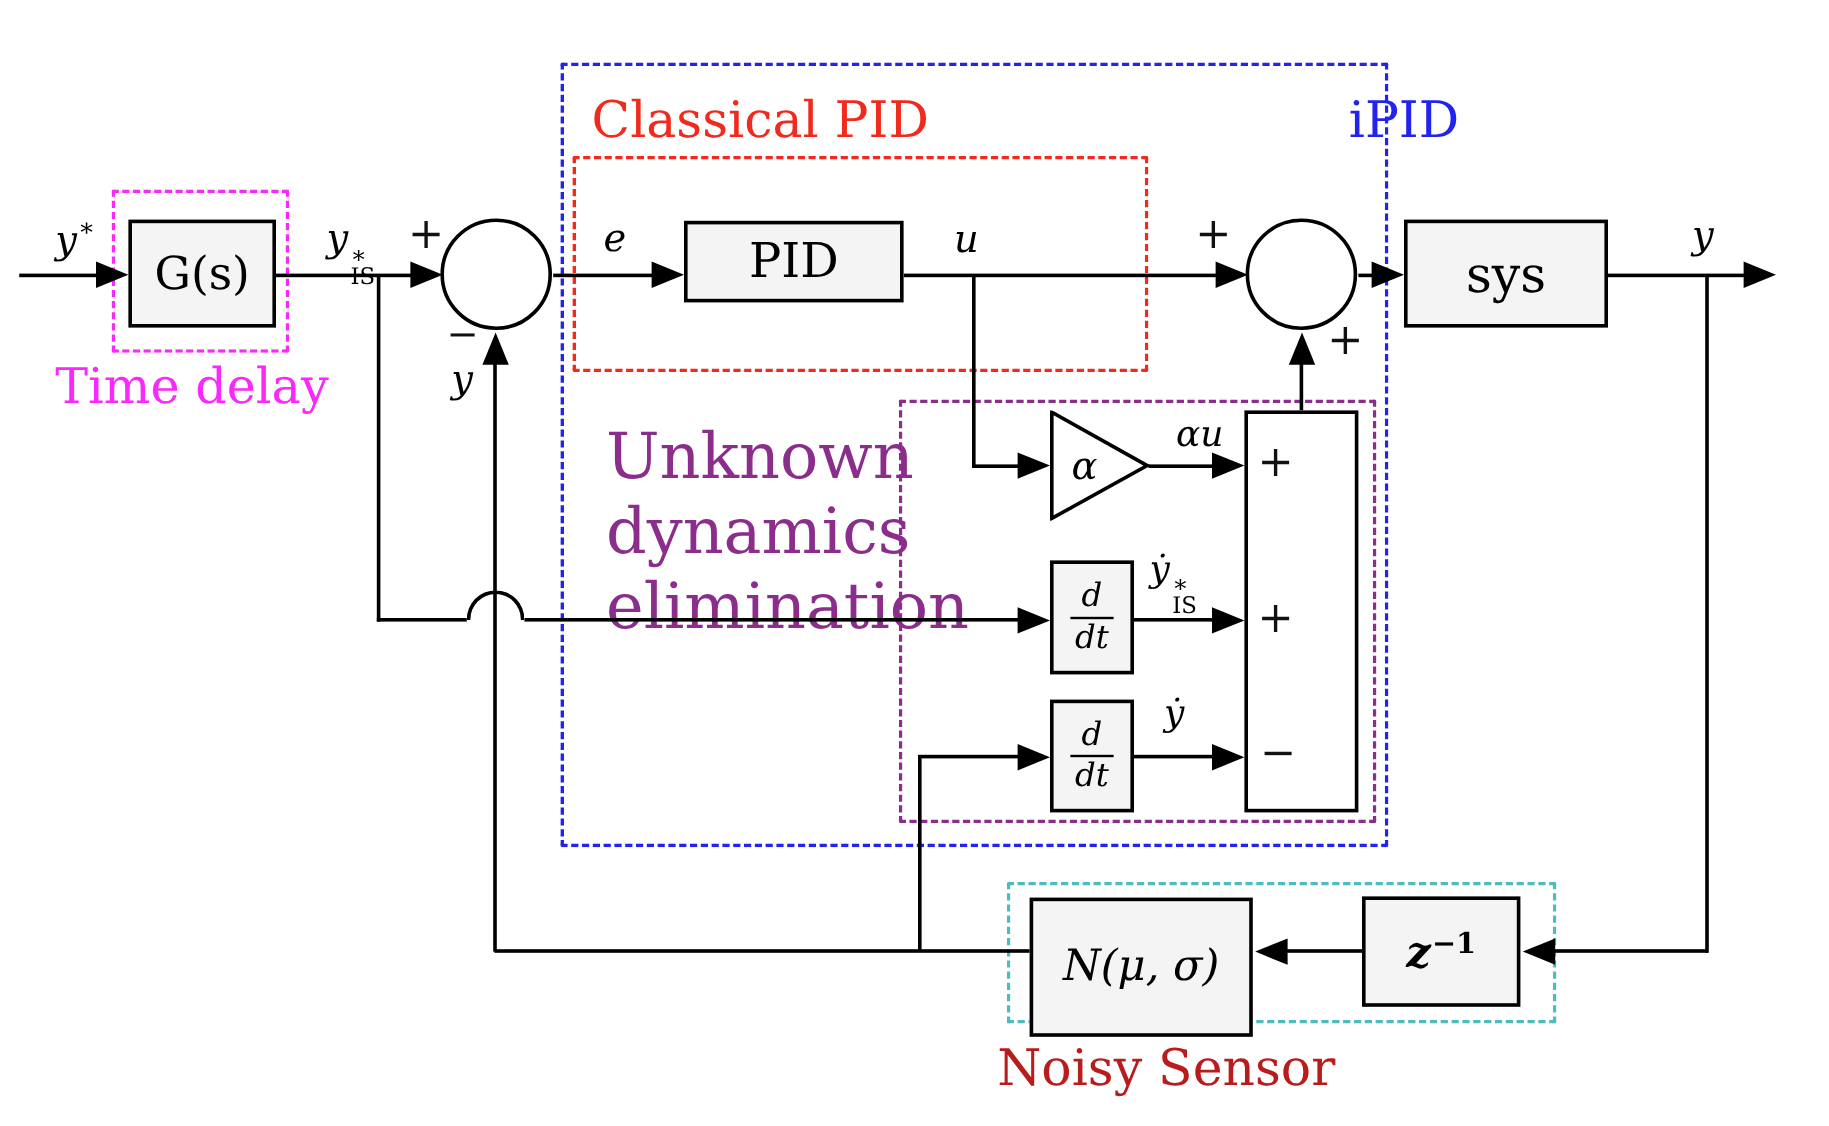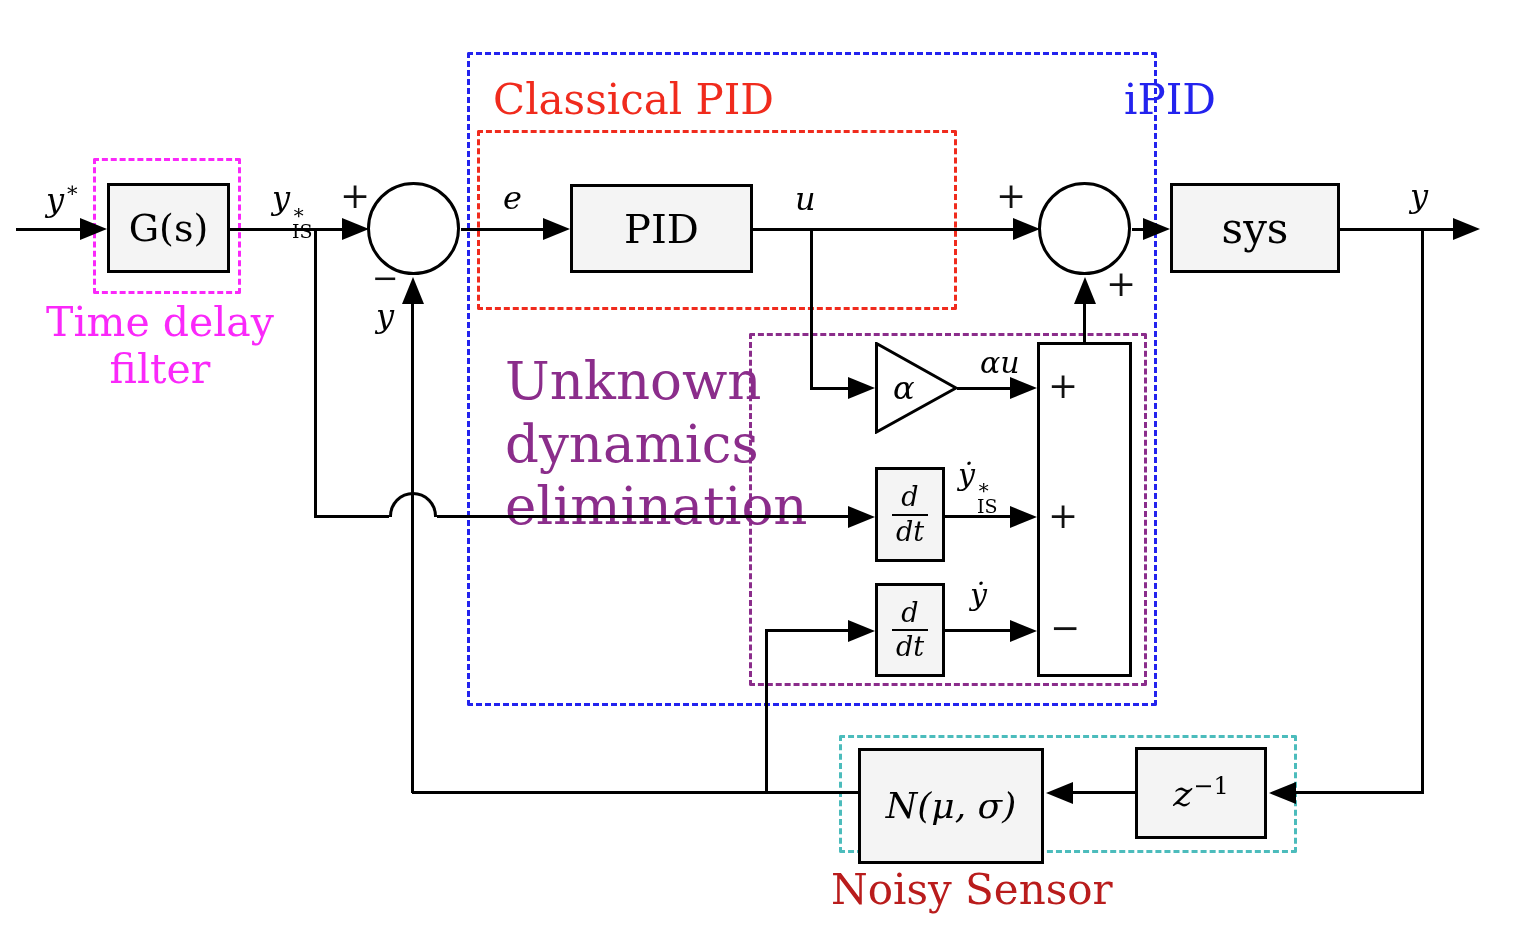--- a/index.html
+++ b/index.html
@@ -51,21 +51,20 @@
   <div class="dbox blue" style="left:467px;top:52px;width:690px;height:654px;"></div>
   <div class="dbox red" style="left:477px;top:130px;width:480px;height:180px;"></div>
   <div class="dbox magenta" style="left:93px;top:158px;width:148px;height:136px;"></div>
   <div class="dbox purple" style="left:749px;top:333px;width:398px;height:353px;"></div>
   <div class="dbox teal" style="left:839px;top:735px;width:458px;height:118px;"></div>
 
   <div class="glabel" style="left:493px;top:76px;color:#f02b1d;">Classical PID</div>
   <div class="glabel" style="left:1124px;top:76px;color:#2323ee;">iPID</div>
   <div class="glabel" style="left:40px;top:299px;width:240px;text-align:center;color:#fa28fa;font-size:41px;">
     <div>Time delay</div>
-    <div>filter</div>
   </div>
   <div class="glabel" style="left:505px;top:350px;color:#8b2d8b;font-size:53px;line-height:1.18;">
     <div>Unknown</div>
     <div>dynamics</div>
     <div>elimination</div>
   </div>
   <div class="glabel" style="left:831px;top:866px;color:#b91c1c;">Noisy Sensor</div>
 
   <div class="hl" style="left:16px;top:228px;width:68px;"></div>
   <div class="ar r" style="left:80px;top:218px;"></div>
@@ -122,21 +121,21 @@
 
   <div class="vl" style="left:411px;top:300px;height:493px;"></div>
   <div class="ar u" style="left:402px;top:277px;"></div>
 
   <div class="circ" style="left:367px;top:182px;"></div>
   <div class="circ" style="left:1038px;top:182px;"></div>
 
   <div class="blk" style="left:107px;top:183px;width:123px;height:90px;">
     <span class="blklabel" style="font-size:38px;">G(s)</span>
   </div>
-  <div class="blk" style="left:570px;top:184px;width:183px;height:89px;">
+  <div class="blk" style="left:570px;top:184px;width:183px;height:68px;">
     <span class="blklabel">PID</span>
   </div>
   <div class="blk" style="left:1170px;top:183px;width:170px;height:90px;">
     <span class="blklabel" style="font-size:42px;">sys</span>
   </div>
 
   <svg class="tri" style="left:875px;top:342px;" width="84" height="92">
     <polygon points="1.5,1.5 1.5,90 81,46" fill="#ffffff" stroke="#000000" stroke-width="3"></polygon>
   </svg>
   <span class="sig" style="left:893px;top:372px;">α</span>
@@ -158,21 +157,21 @@
 
   <div class="blk white" style="left:1037px;top:342px;width:95px;height:335px;"></div>
   <span class="sign" style="left:1048px;top:368px;">+</span>
   <span class="sign" style="left:1048px;top:498px;">+</span>
   <span class="sign" style="left:1050px;top:610px;">−</span>
 
   <div class="blk" style="left:858px;top:748px;width:186px;height:116px;">
     <span class="sig" style="position:static;font-size:36px;"><span>N</span><span>(μ, σ)</span></span>
   </div>
   <div class="blk" style="left:1135px;top:747px;width:132px;height:92px;">
-    <span class="sig" style="position:static;font-size:36px;"><span>z</span><sup class="ss" style="font-size:24px;vertical-align:12px;">−1</sup></span>
+    <span class="sig" style="position:static;font-size:36px;font-weight:bold;"><span>z</span><sup class="ss" style="font-size:24px;vertical-align:12px;">−1</sup></span>
   </div>
 
   <span class="sig" style="left:46px;top:180px;"><span>y</span><sup class="ss">∗</sup></span>
 
   <span class="sig" style="left:272px;top:182px;"><span>y</span><span class="stack">
         <span class="st-sup">∗</span>
         <span class="st-sub">IS</span>
       </span></span>
 
   <span class="sign" style="left:340px;top:178px;">+</span>

